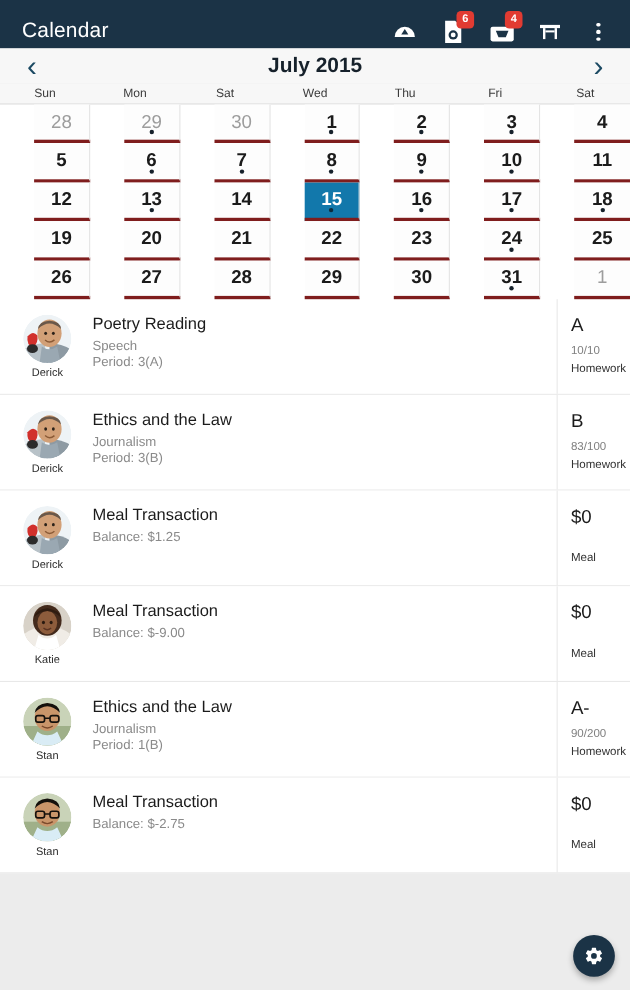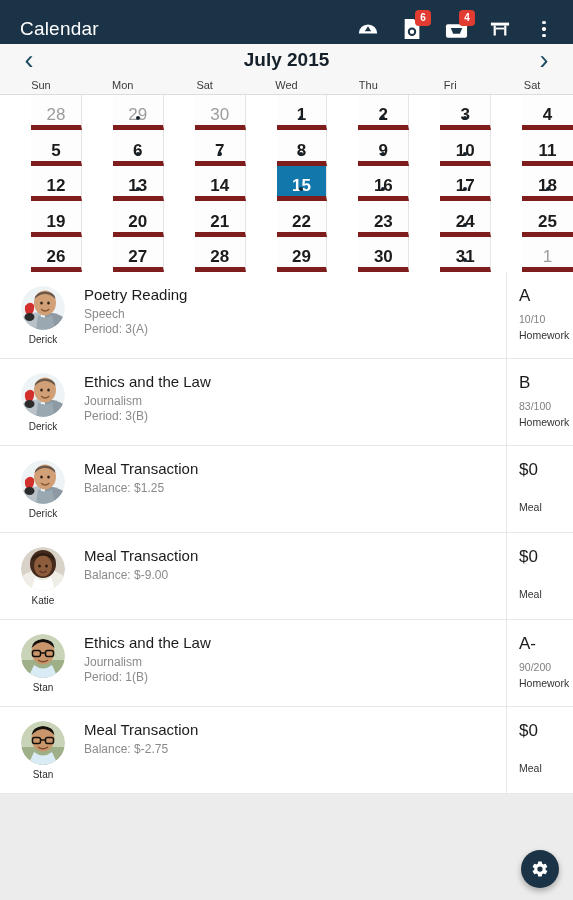--- a/index.html
+++ b/index.html
@@ -69,22 +69,22 @@
   
   .calgrid {
     display: grid; grid-template-columns: repeat(7, 1fr);
     grid-auto-rows: 35.4px;
     background: #ffffff;
     border-top: 1px solid #dcdcdc;
   }
   .cell {
     position: relative;
     border-right: 1px solid #e4e4e4;
-    border-bottom: 5px solid #7f1d1d;
-    display: flex; align-items: flex-end; justify-content: center;
+    border-bottom: 3px solid #7f1d1d;
+    display: flex; align-items: center; justify-content: center;
     background: #fdfdfd;
     margin-left: 31px;
   }
   .cell:nth-child(7n) { border-right: none; }
   .cell .num { font-size: 17px; font-weight: bold; color: #1b1b1b; line-height: 1; margin-bottom: 2px; }
   .cell.other .num { color: #9d9d9d; font-weight: normal; }
   .cell .dot {
     position: absolute; bottom: 5px; left: 50%; transform: translateX(-50%);
     width: 4px; height: 4px; border-radius: 50%; background: #16212b;
   }

